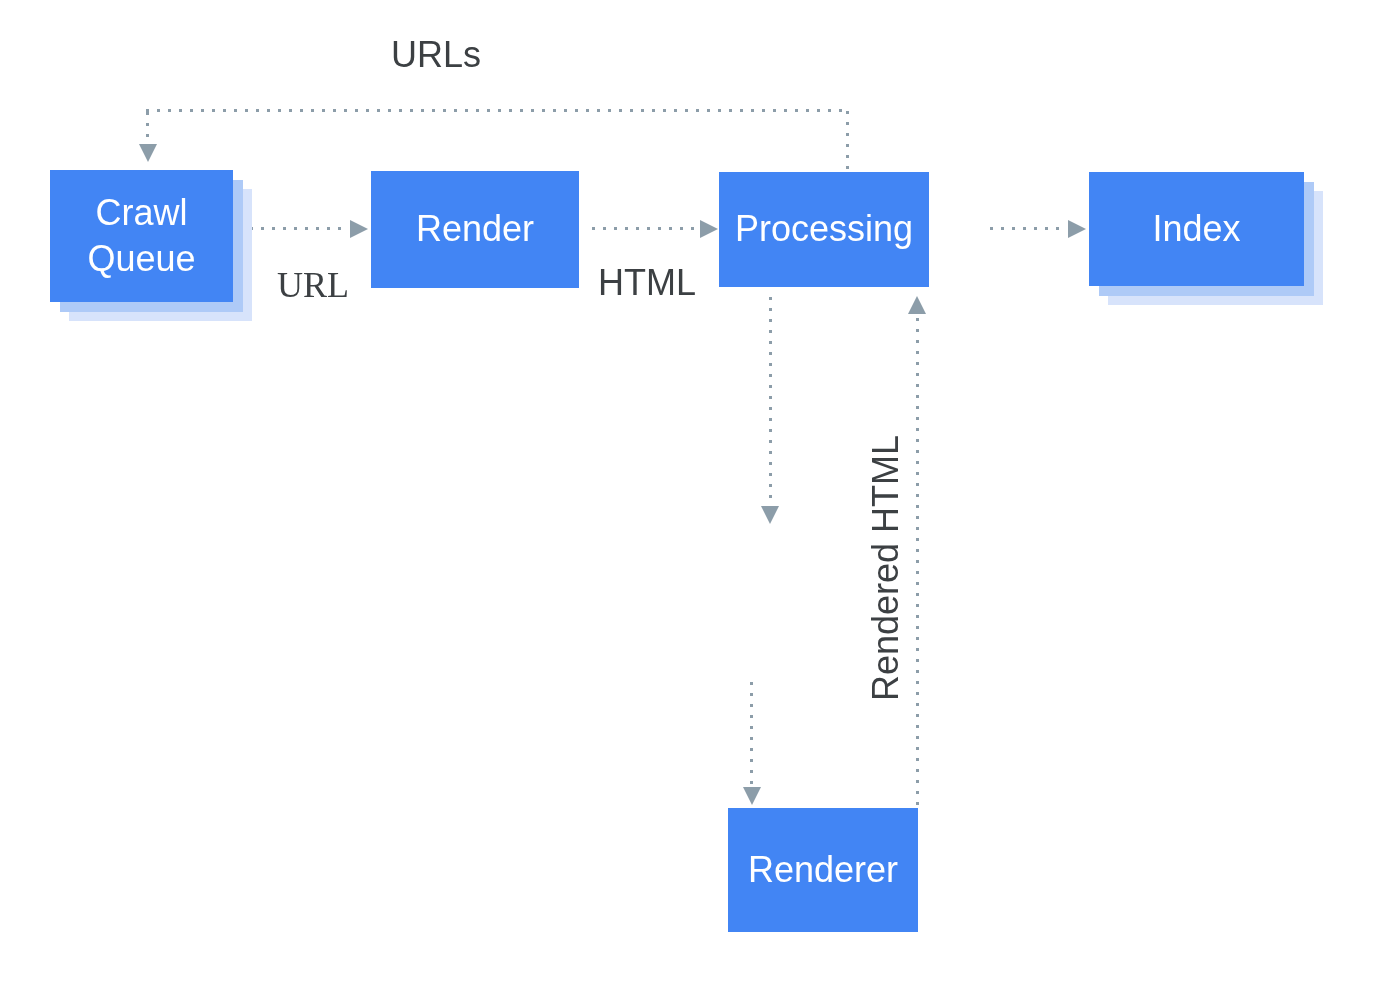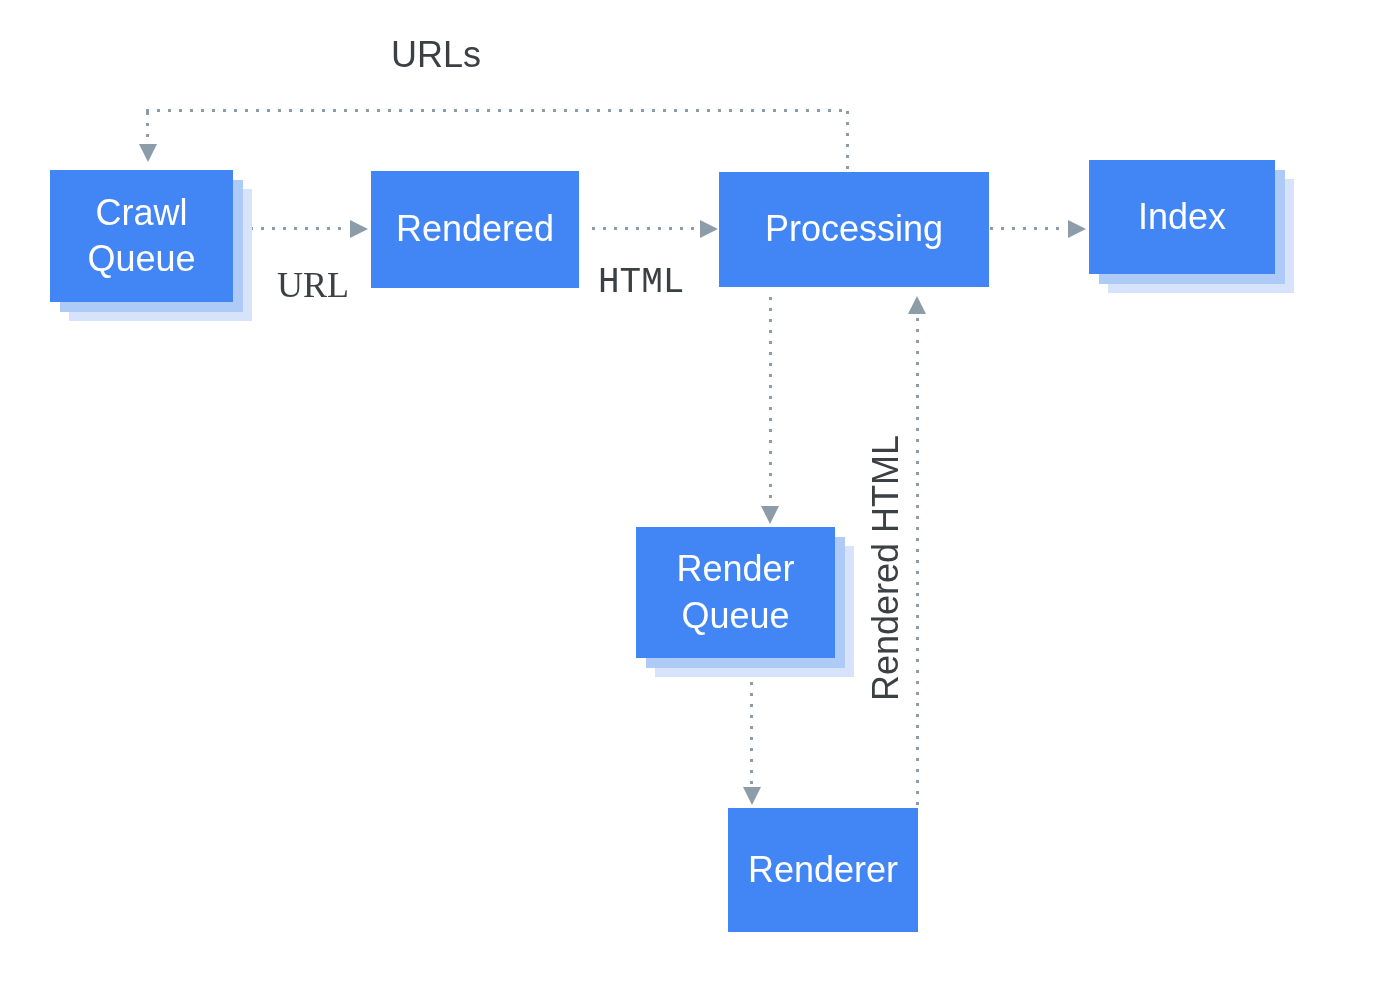--- a/index.html
+++ b/index.html
@@ -77,21 +77,21 @@
     border-bottom: 18px solid var(--connector);
   }
 </style>
 </head>
 <body>
 
 <div class="canvas">
 
   <div class="edge-label" style="left:391px; top:34px;">URLs</div>
   <div class="edge-label" style="left:277px; top:264px;font-family:Liberation Serif, serif;">URL</div>
-  <div class="edge-label" style="left:598px; top:262px;font-family:Liberation Mono, monospace;">HTML</div>
+  <div class="edge-label" style="left:598px; top:262px;">HTML</div>
   <div class="edge-label rotated" style="left:736px; top:546px;">Rendered HTML</div>
 
   <div class="dots-v" style="left:846px; top:111px; height:58px;"></div>
   <div class="dots-h" style="left:146px; top:109px; width:703px;"></div>
   <div class="dots-v" style="left:146px; top:112px; height:30px;"></div>
   <div class="arr arr-down" style="left:139px; top:144px;"></div>
 
   <div class="dots-h" style="left:250px; top:227px; width:98px;"></div>
   <div class="arr arr-right" style="left:350px; top:220px;"></div>
 
@@ -104,19 +104,18 @@
   <div class="dots-v" style="left:769px; top:297px; height:208px;"></div>
   <div class="arr arr-down" style="left:761px; top:506px;"></div>
 
   <div class="dots-v" style="left:750px; top:682px; height:104px;"></div>
   <div class="arr arr-down" style="left:743px; top:787px;"></div>
 
   <div class="dots-v" style="left:916px; top:318px; height:490px;"></div>
   <div class="arr arr-up" style="left:908px; top:296px;"></div>
 
   <div class="node shadowed" style="left:50px; top:170px; width:183px; height:132px;">Crawl Queue</div>
-  <div class="node" style="left:371px; top:171px; width:208px; height:117px;">Rendered</div>
-  <div class="node" style="left:719px; top:172px; width:270px; height:115px;">Processing</div>
-  <div class="node shadowed" style="left:1089px; top:160px; width:186px; height:114px;">Index</div>
-  <div class="node shadowed" style="left:636px; top:527px; width:199px; height:131px;">Render Queue</div>
+  <div class="node" style="left:371px; top:171px; width:208px; height:117px;">Render</div>
+  <div class="node" style="left:719px; top:172px; width:210px; height:115px;">Processing</div>
+  <div class="node shadowed" style="left:1089px; top:172px; width:215px; height:114px;">Index</div>
   <div class="node" style="left:728px; top:808px; width:190px; height:124px;">Renderer</div>
 
 </div>
 
 </body></html>

